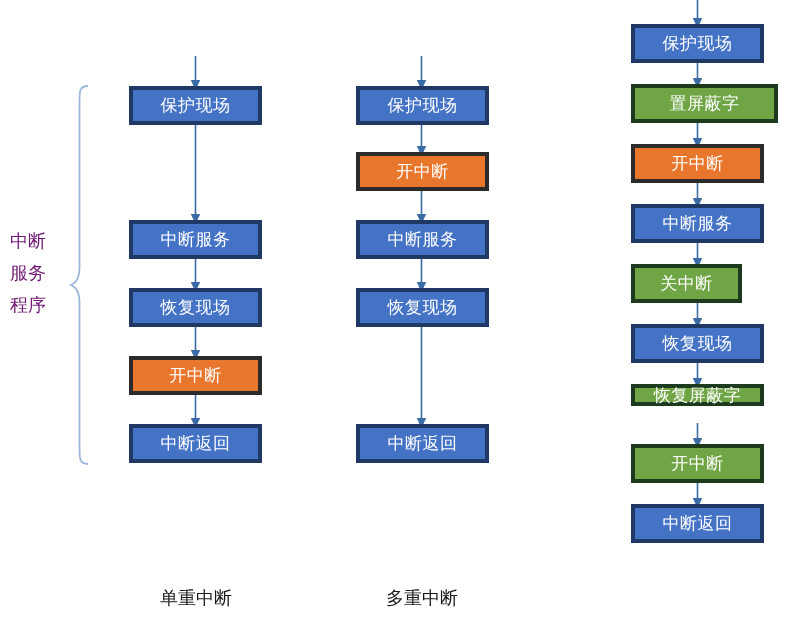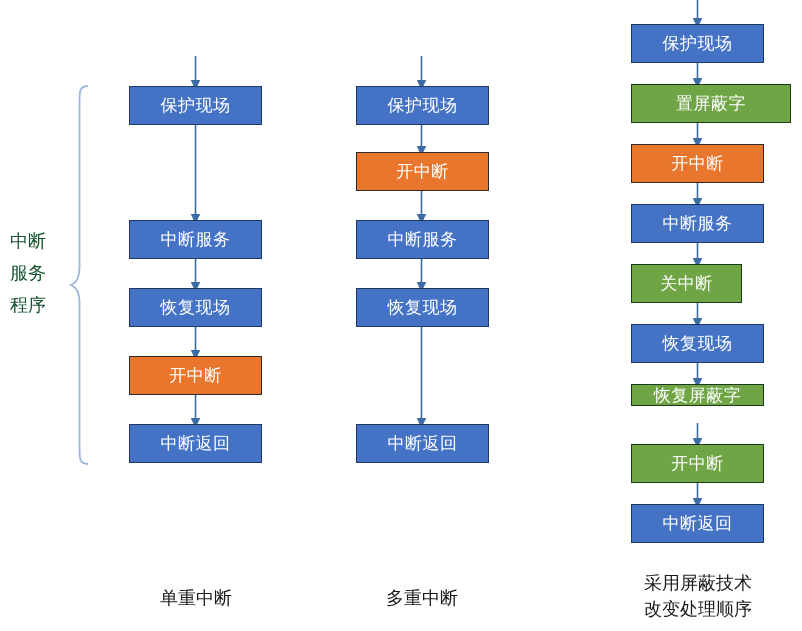--- a/index.html
+++ b/index.html
@@ -27,21 +27,21 @@
     position: absolute;
     left: 0; top: 0;
     width: 802px;
     height: 631px;
     pointer-events: none;
   }
 
   .node {
     position: absolute;
     box-sizing: border-box;
-    border: 1px solid #7f1d1d;
+    border: 4px solid #7f1d1d;
     color: #ffffff;
     font-size: 17px;
     display: flex;
     align-items: center;
     justify-content: center;
     letter-spacing: 0.5px;
     white-space: nowrap;
   }
   .node.blue   { background: #4472C4; border-color: #1f3864; }
   .node.orange { background: #E8762C; border-color: #2b2b2b; }
@@ -52,21 +52,21 @@
     font-size: 18px;
     color: #1a1a1a;
     text-align: center;
     line-height: 26px;
     white-space: pre-line;
   }
 
   .group-label {
     position: absolute;
     font-size: 18px;
-    color: #14532d;
+    color: #701a75;
     line-height: 32px;
     text-align: left;
     white-space: pre-line;
   }
 </style>
 </head>
 <body>
 
 <div class="diagram">
 
@@ -126,24 +126,22 @@
   <div class="caption" style="left:96px; top:585px; width:200px;">单重中断</div>
 
   <div class="node blue" style="left:356px; top:86px;  width:133px; height:39px;">保护现场</div>
   <div class="node orange" style="left:356px; top:152px; width:133px; height:39px;">开中断</div>
   <div class="node blue" style="left:356px; top:220px; width:133px; height:39px;">中断服务</div>
   <div class="node blue" style="left:356px; top:288px; width:133px; height:39px;">恢复现场</div>
   <div class="node blue" style="left:356px; top:424px; width:133px; height:39px;">中断返回</div>
   <div class="caption" style="left:322px; top:585px; width:200px;">多重中断</div>
 
   <div class="node blue" style="left:631px; top:24px;  width:133px; height:39px;">保护现场</div>
-  <div class="node green" style="left:631px; top:84px;  width:160px; height:39px;">置屏蔽字</div>
+  <div class="node green" style="left:631px; top:84px;  width:147px; height:39px;">置屏蔽字</div>
   <div class="node orange" style="left:631px; top:144px; width:133px; height:39px;">开中断</div>
   <div class="node blue" style="left:631px; top:204px; width:133px; height:39px;">中断服务</div>
   <div class="node green" style="left:631px; top:264px; width:111px; height:39px;">关中断</div>
   <div class="node blue" style="left:631px; top:324px; width:133px; height:39px;">恢复现场</div>
   <div class="node green" style="left:631px; top:384px; width:133px; height:22px;">恢复屏蔽字</div>
   <div class="node green" style="left:631px; top:444px; width:133px; height:39px;">开中断</div>
   <div class="node blue" style="left:631px; top:504px; width:133px; height:39px;">中断返回</div>
-  <div class="caption" style="left:610px; top:570px; width:176px;">采用屏蔽技术
-改变处理顺序</div>
 
 </div>
 
 </body></html>

